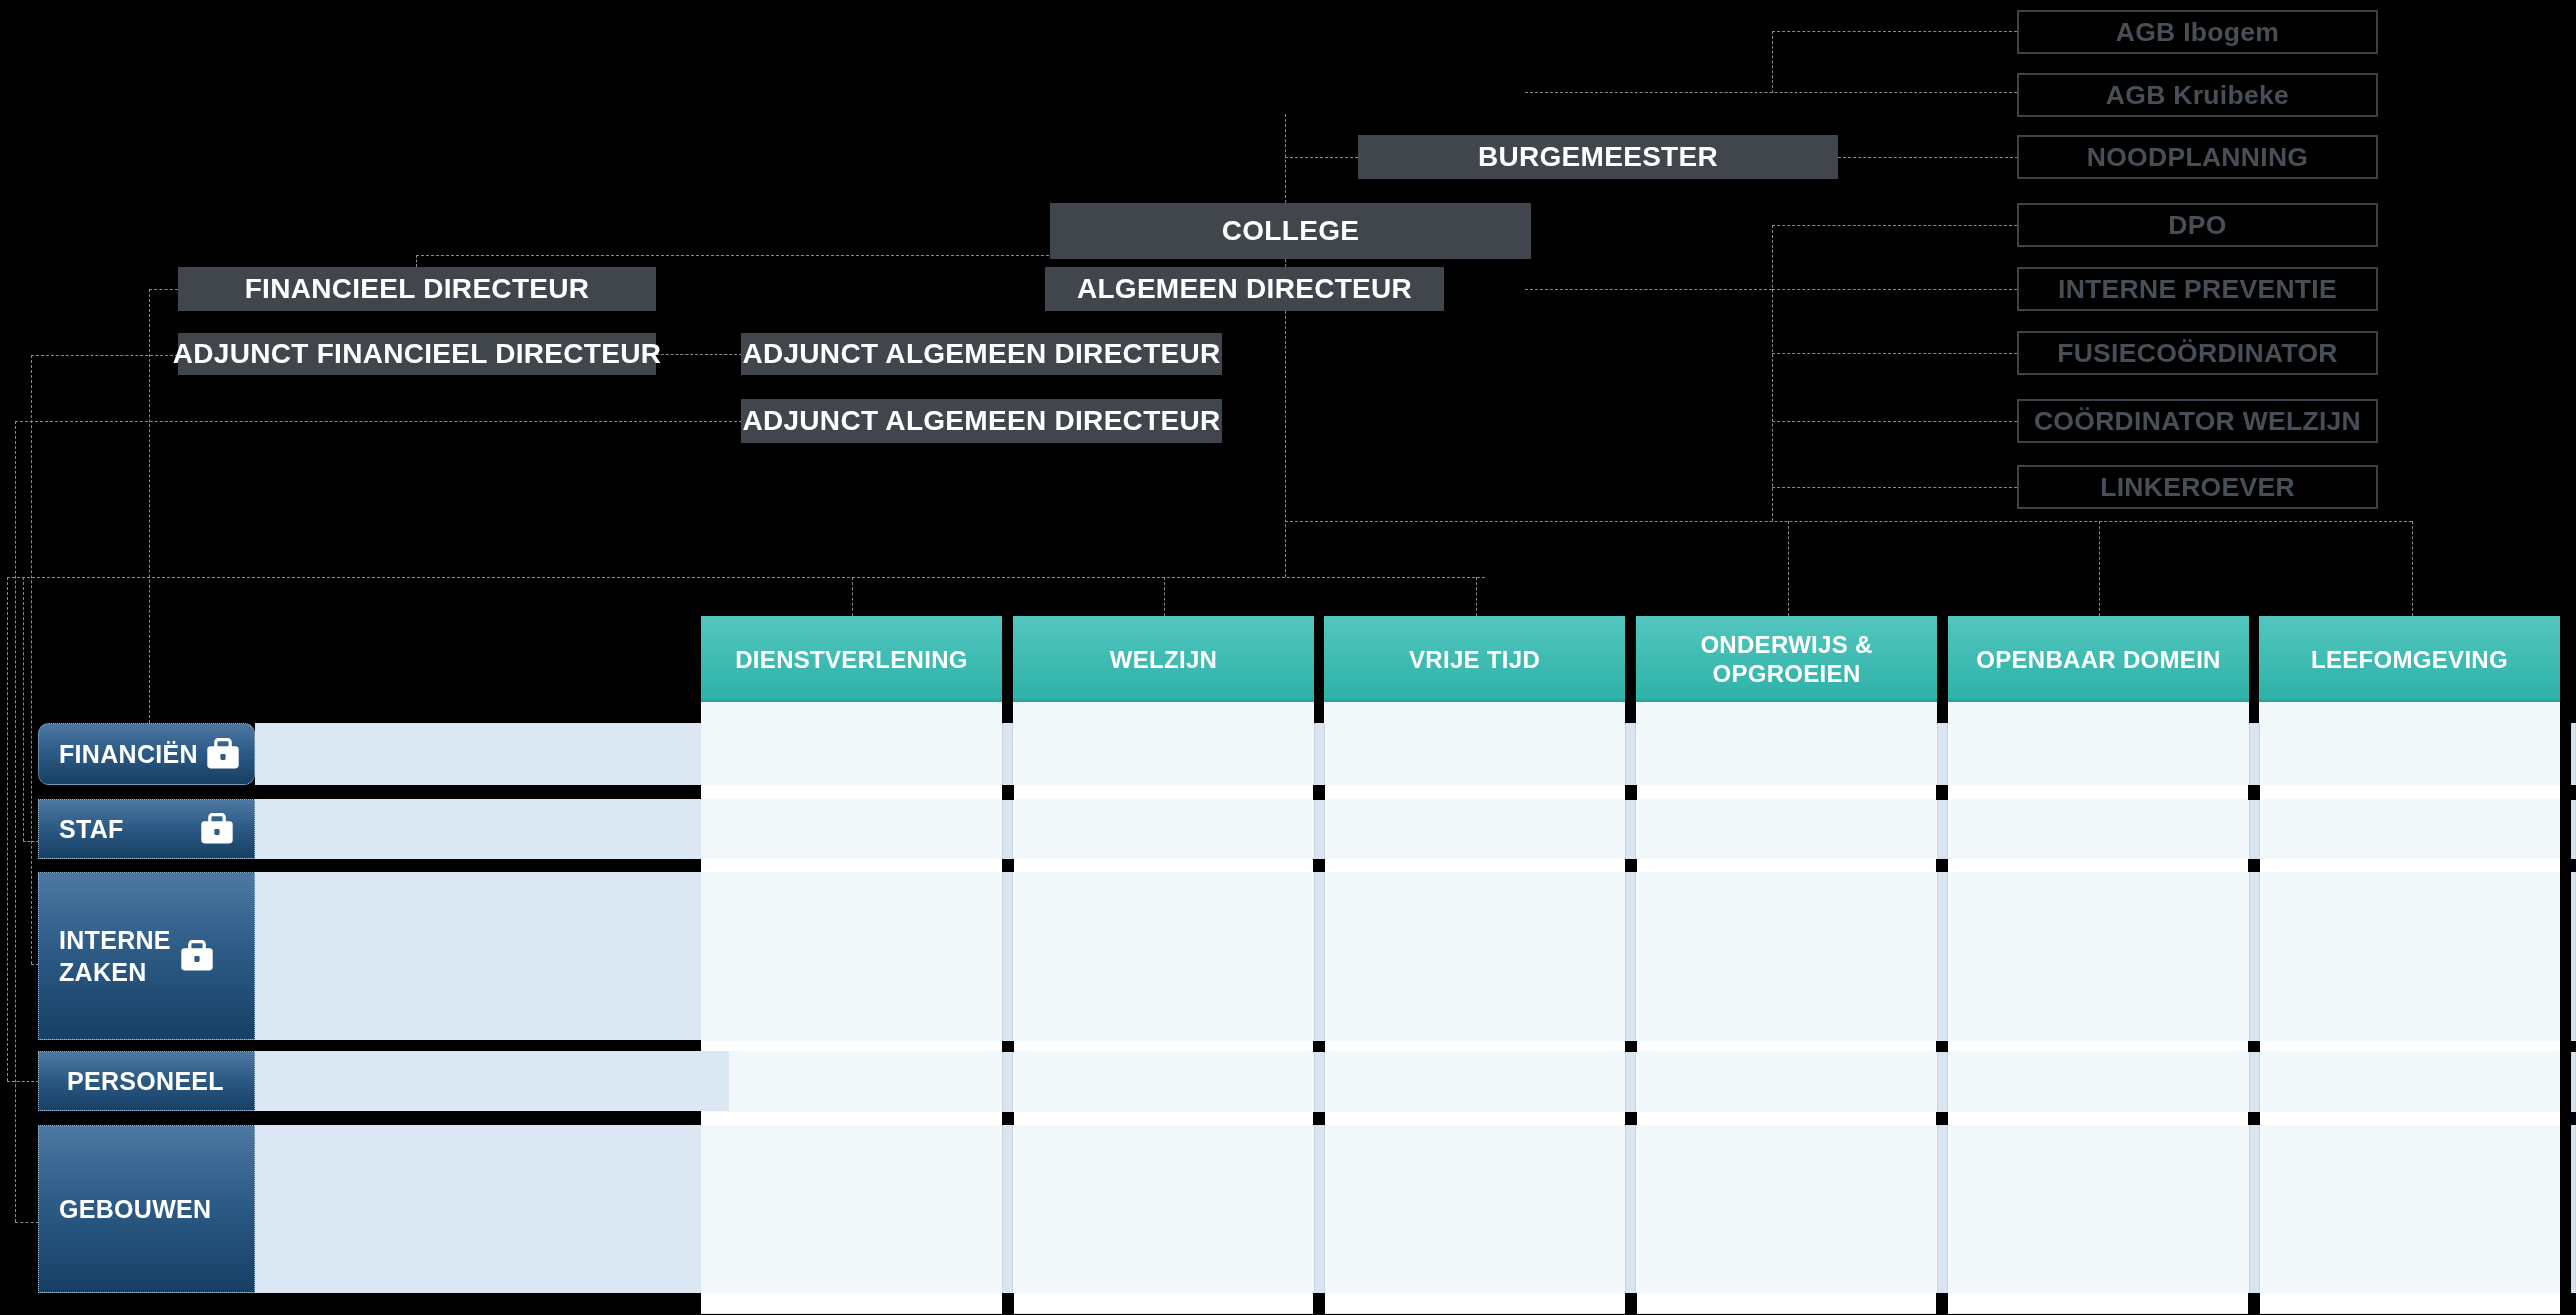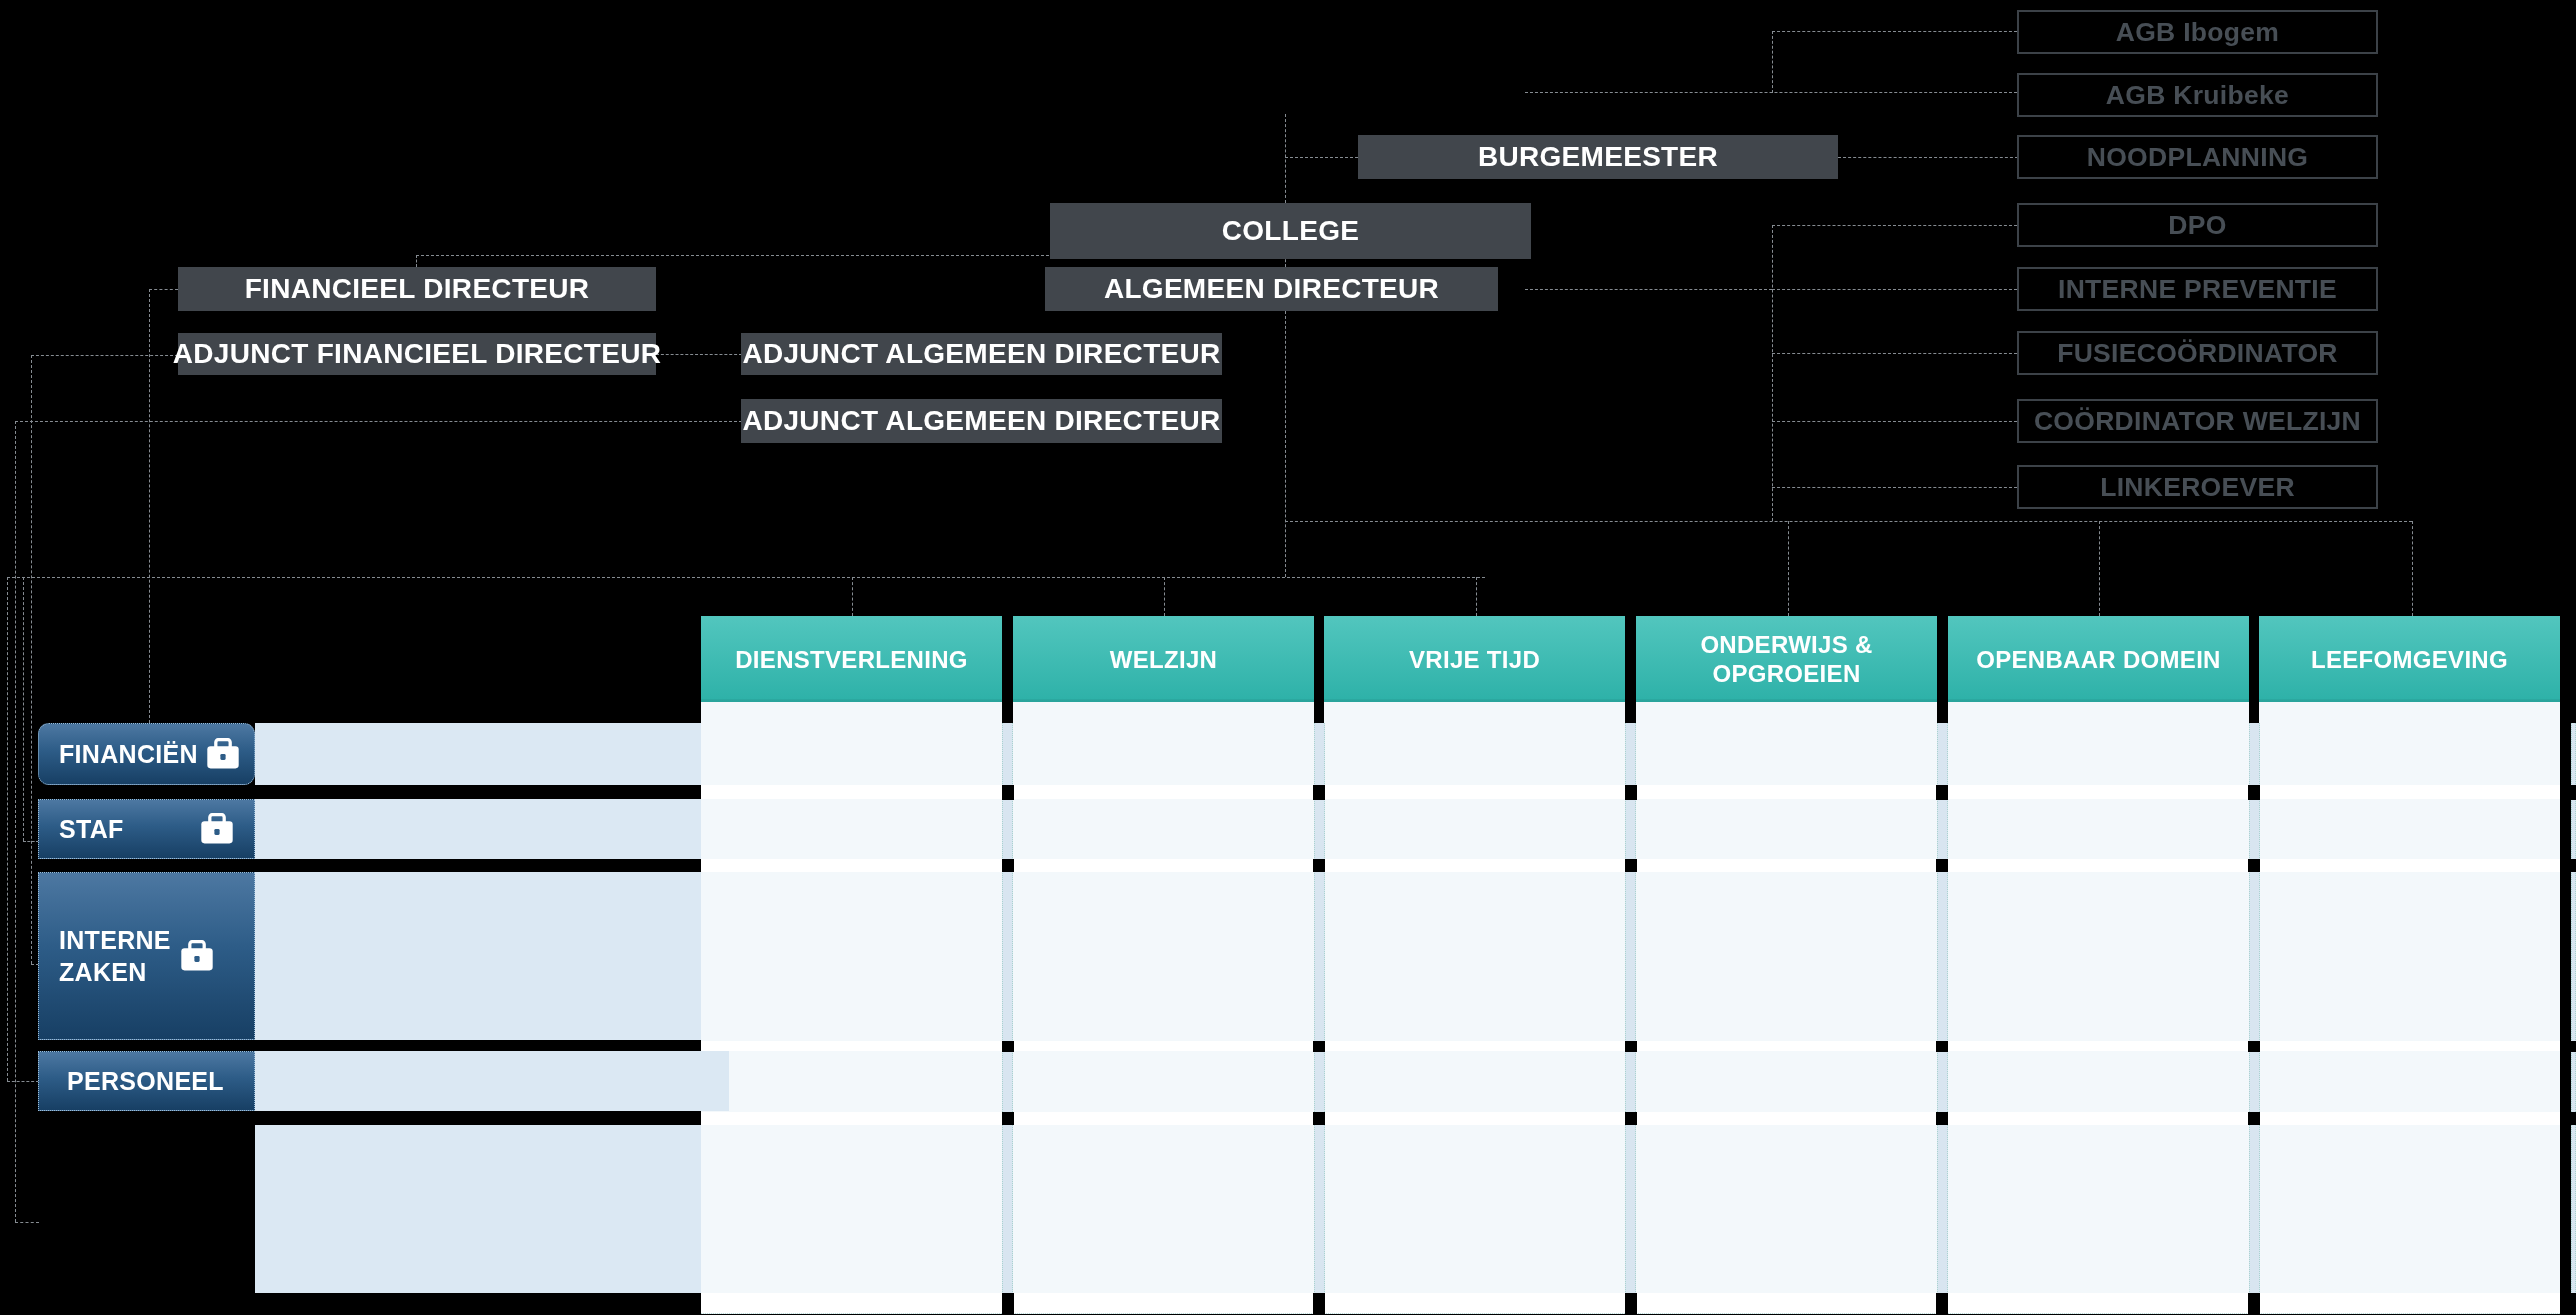--- a/index.html
+++ b/index.html
@@ -15,21 +15,21 @@
   }
   .gbox{
     position:absolute;background:transparent;color:#474e55;
     border:2px solid #3c4248;box-sizing:border-box;
     display:flex;align-items:center;justify-content:center;
     font-size:26.5px;font-weight:700;letter-spacing:0.3px;white-space:nowrap;
   }
   #b-gemeenteraad{left:1045px;top:72px;width:481px;height:42px;}
   #b-burgemeester{left:1358px;top:135px;width:480px;height:44px;}
   #b-college{left:1050px;top:203px;width:481px;height:56px;}
-  #b-algemeen-directeur{left:1045px;top:267px;width:453px;height:44px;}
+  #b-algemeen-directeur{left:1045px;top:267px;width:399px;height:44px;}
   #b-financieel-directeur{left:178px;top:267px;width:478px;height:44px;}
   #b-adjunct-financieel-directeur{left:178px;top:333px;width:478px;height:42px;}
   #b-adjunct-algemeen-directeur-1{left:741px;top:333px;width:481px;height:42px;}
   #b-adjunct-algemeen-directeur-2{left:741px;top:399px;width:481px;height:44px;}
   #s-agb-ibogem{left:2017px;top:10px;width:361px;height:44px;}
   #s-agb-kruibeke{left:2017px;top:73px;width:361px;height:44px;}
   #s-noodplanning{left:2017px;top:135px;width:361px;height:44px;}
   #s-dpo{left:2017px;top:203px;width:361px;height:44px;}
   #s-interne-preventie{left:2017px;top:267px;width:361px;height:44px;}
   #s-fusiecoordinator{left:2017px;top:331px;width:361px;height:44px;}
@@ -227,20 +227,23 @@
     <span class="txt" style="max-width:113px">INTERNE ZAKEN</span>
     <svg class="brief" width="34" height="32" viewBox="0 0 52 48">
       <rect x="15" y="2" width="22" height="14" rx="4" fill="none" stroke="#fff" stroke-width="5"></rect>
       <rect x="2" y="12" width="48" height="34" rx="5" fill="#fff"></rect>
       <rect x="22" y="24" width="8" height="9" rx="2" fill="#2d5c87"></rect>
     </svg>
   </div>
   <div class="lbox" id="lb-personeel">
     <span class="txt">PERSONEEL</span>
   </div>
+  <div class="lbox" id="lb-gebouwen">
+    <span class="txt">GEBOUWEN</span>
+  </div>
 
 <div class="gapstrip" style="left: 1002px; width: 10.6px;"></div>
     <div class="sq" style="left: 1002px; width: 12px; top: 785px; height: 14.6px;"></div>
     <div class="sq" style="left: 1002px; width: 12px; top: 859px; height: 13.3px;"></div>
     <div class="sq" style="left: 1002px; width: 12px; top: 1041px; height: 10.6px;"></div>
     <div class="sq" style="left: 1002px; width: 12px; top: 1112px; height: 13.3px;"></div>
     <div class="sq" style="left: 1002px; width: 12px; top: 1293px; height: 21px;"></div>
     <div class="gapstrip" style="left: 1314px; width: 10.6px;"></div>
     <div class="sq" style="left: 1313px; width: 12px; top: 785px; height: 14.6px;"></div>
     <div class="sq" style="left: 1313px; width: 12px; top: 859px; height: 13.3px;"></div>

